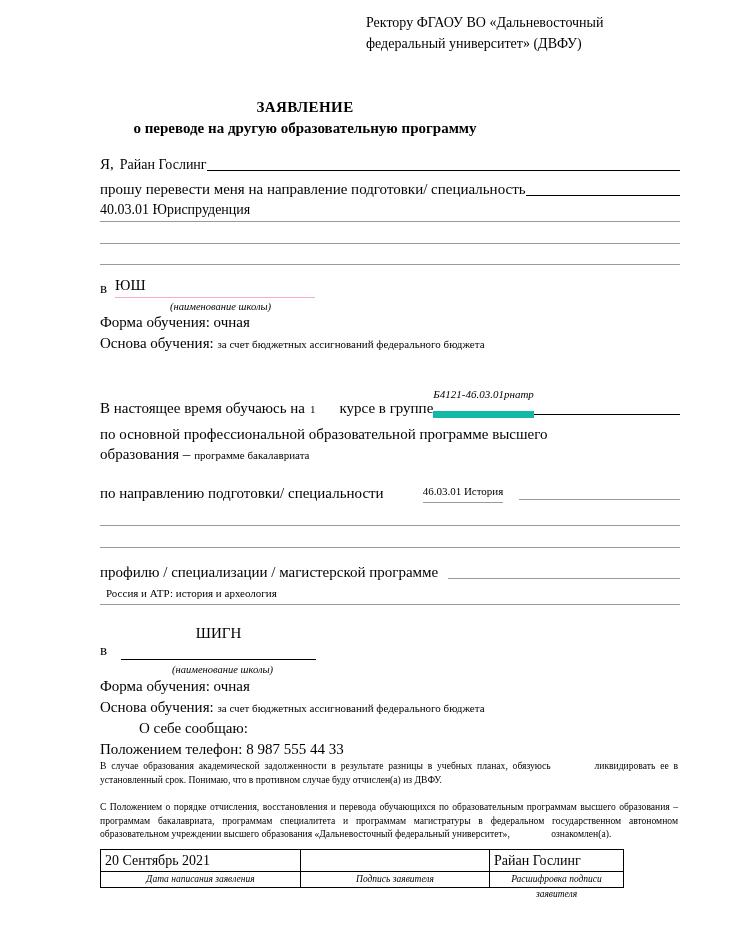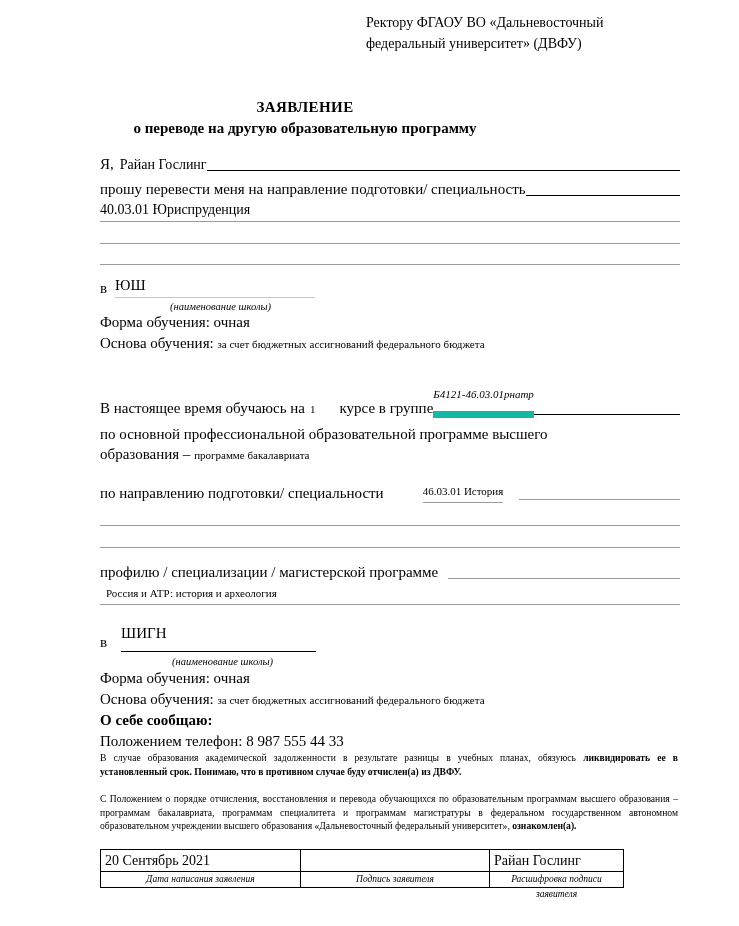--- a/index.html
+++ b/index.html
@@ -89,21 +89,21 @@
   .underline-gray {
     border-bottom: 1px solid #9a9a9a;
     width: 100%;
     height: 0;
   }
   .note {
     font-style: italic;
     font-size: 10.5px;
     text-align: left;
   }
-  .bold { font-weight: bold; }
+  .bold { font-weight: normal; margin-left: 39px; }
 
   
   .fineprint {
     font-size: 9.6px;
     line-height: 13.5px;
     text-align: justify;
     width: 578px;
   }
   .fineprint + .fineprint { margin-top: 11px; }
 
@@ -241,21 +241,21 @@
 
     <div class="row t13" style="margin-top:2px;">
       <div style="padding-left:6px; padding-bottom:2px;">Россия и АТР: история и археология</div>
       <div class="underline-gray"></div>
     </div>
 
     <div class="row t15" style="margin-top:19px;">
       <div style="display:flex; align-items:flex-end;">
         <span>в</span>
         <span style="width:14px;"></span>
-        <span style="display:inline-block; min-width:195px; border-bottom:1px solid #000; padding-bottom:8px;">ШИГН</span>
+        <span style="display:inline-block; min-width:195px; border-bottom:1px solid #000; padding-bottom:16px;text-align:center;">ШИГН</span>
       </div>
     </div>
     <div class="note" style="margin-left:72px; margin-top:4px;">(наименование школы)</div>
 
     <div class="row t15" style="margin-top:2px;">
       <span>Форма обучения:</span>
       <span> </span>
       <span>очная</span>
     </div>
 

